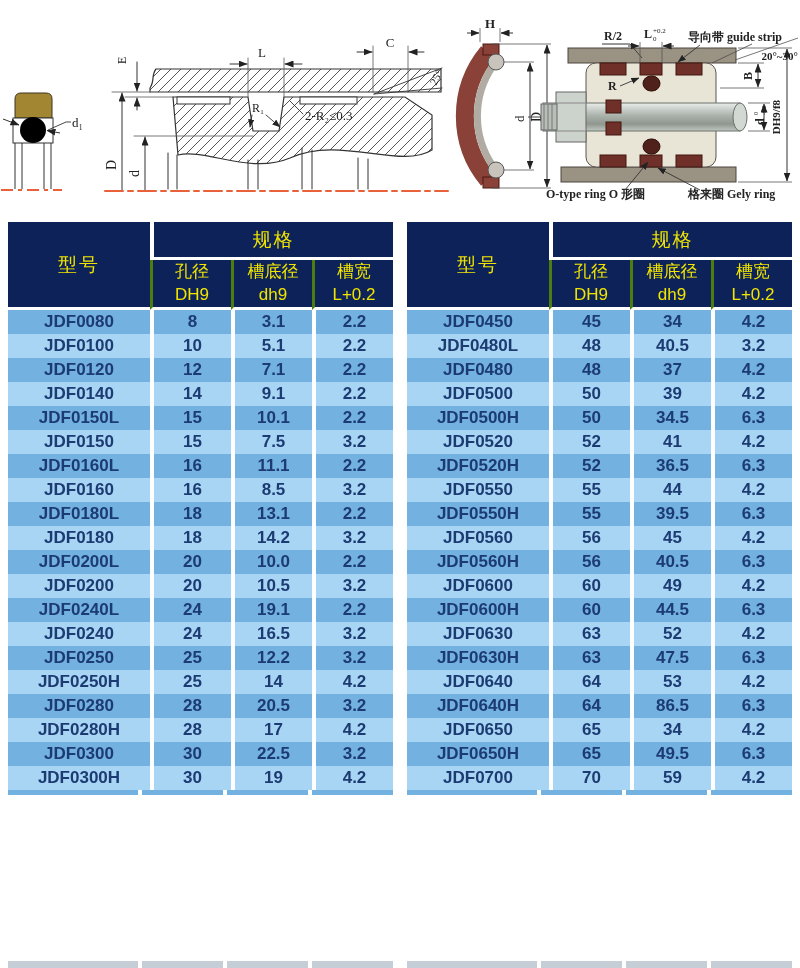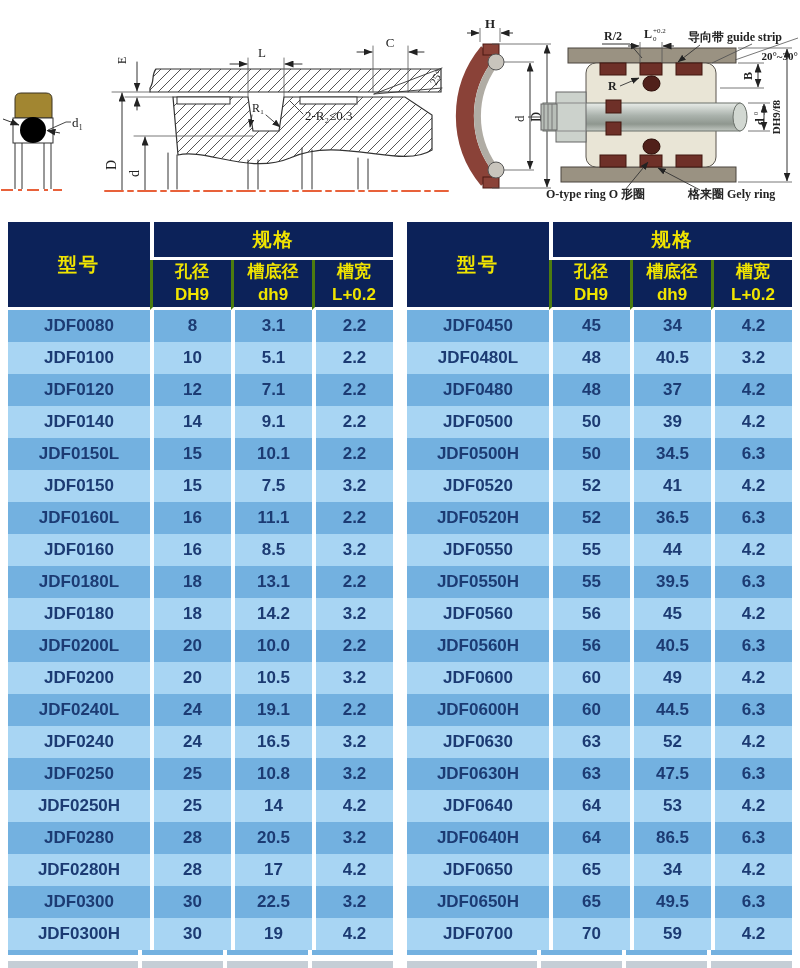--- a/index.html
+++ b/index.html
@@ -4,25 +4,25 @@
 <style>
   html,body{margin:0;padding:0;background:#fff;}
   .page{position:relative;width:800px;height:968px;background:#fff;overflow:hidden;
         font-family:"Liberation Sans",sans-serif;}
   .diagram-strip{position:absolute;top:0;left:0;width:800px;height:220px;}
   svg text{font-family:"Liberation Serif",serif;fill:#222;}
   .tables-wrap{position:absolute;top:222px;left:8px;display:flex;gap:14px;}
   .tbl-col{width:385px;}
   table.spec-table{border-collapse:separate;border-spacing:0;table-layout:fixed;width:385px;}
   table.spec-table th,table.spec-table td{padding:0;text-align:center;vertical-align:middle;overflow:hidden;}
-  thead th{background:#0c2259;color:#f0e400;font-weight:bold;margin-left:16px;}
+  thead th{background:#0c2259;color:#f0e400;font-weight:normal;margin-left:16px;}
   th.model-h{width:142px;font-size:19px;border-bottom:3px solid #fff;letter-spacing:2px;}
   th.spec-h{height:35px;font-size:19px;border-bottom:3px solid #fff;border-left:4px solid #fff;letter-spacing:2px;}
   th.sub-h{height:47px;font-size:17px;line-height:1.3;border-bottom:3px solid #fff;border-left:3px solid #4d7c0f;}
-  tbody tr{height:32px;}
+  tbody tr{height:24px;}
   tbody td{font-size:17px;font-weight:bold;color:#1c3b73;background:#a8d5f3;}
   tbody td:not(:first-child){border-left:4px solid #fff;}
   tbody tr:nth-child(odd) td{background:#73b1e0;}
   .cap{display:flex;gap:4px;height:5px;}
   .cap .c1{width:130px;background:#73b1e0;}
   .cap .cx{flex:1;background:#73b1e0;}
   .ghost{position:absolute;top:961px;height:7px;display:flex;gap:4px;}
   .ghost .c1{width:130px;background:#c5ced6;}
   .ghost .cx{flex:1;background:#c5ced6;}
   .g-left{left:8px;width:385px;}
@@ -318,21 +318,21 @@
             </tr>
             <tr>
               <td>JDF0240</td>
               <td>24</td>
               <td>16.5</td>
               <td>3.2</td>
             </tr>
             <tr>
               <td>JDF0250</td>
               <td>25</td>
-              <td>10.8</td>
+              <td>12.2</td>
               <td>3.2</td>
             </tr>
             <tr>
               <td>JDF0250H</td>
               <td>25</td>
               <td>14</td>
               <td>4.2</td>
             </tr>
             <tr>
               <td>JDF0280</td>

